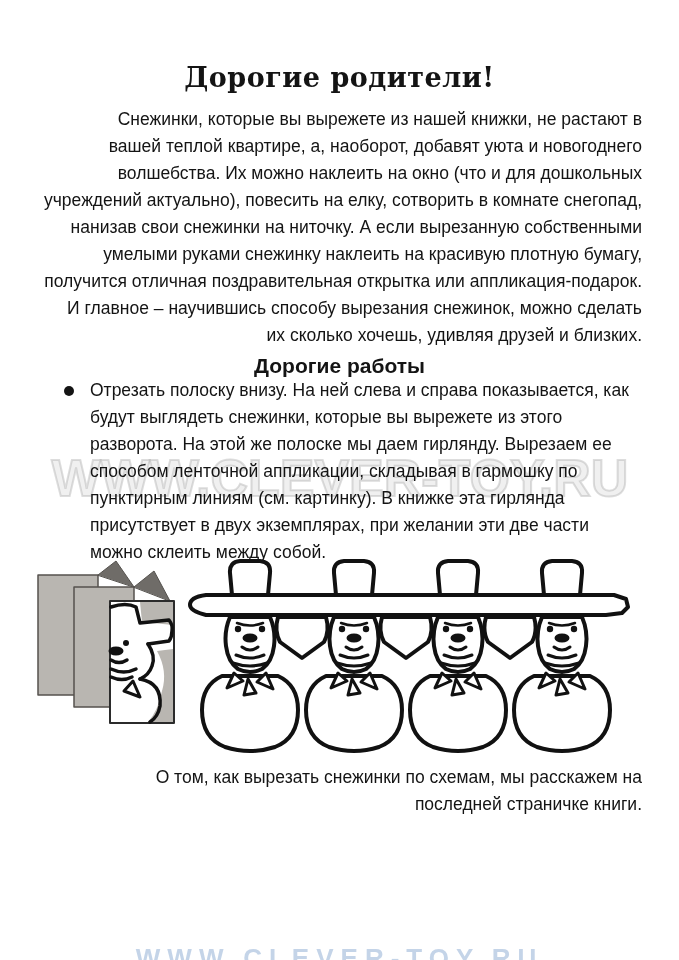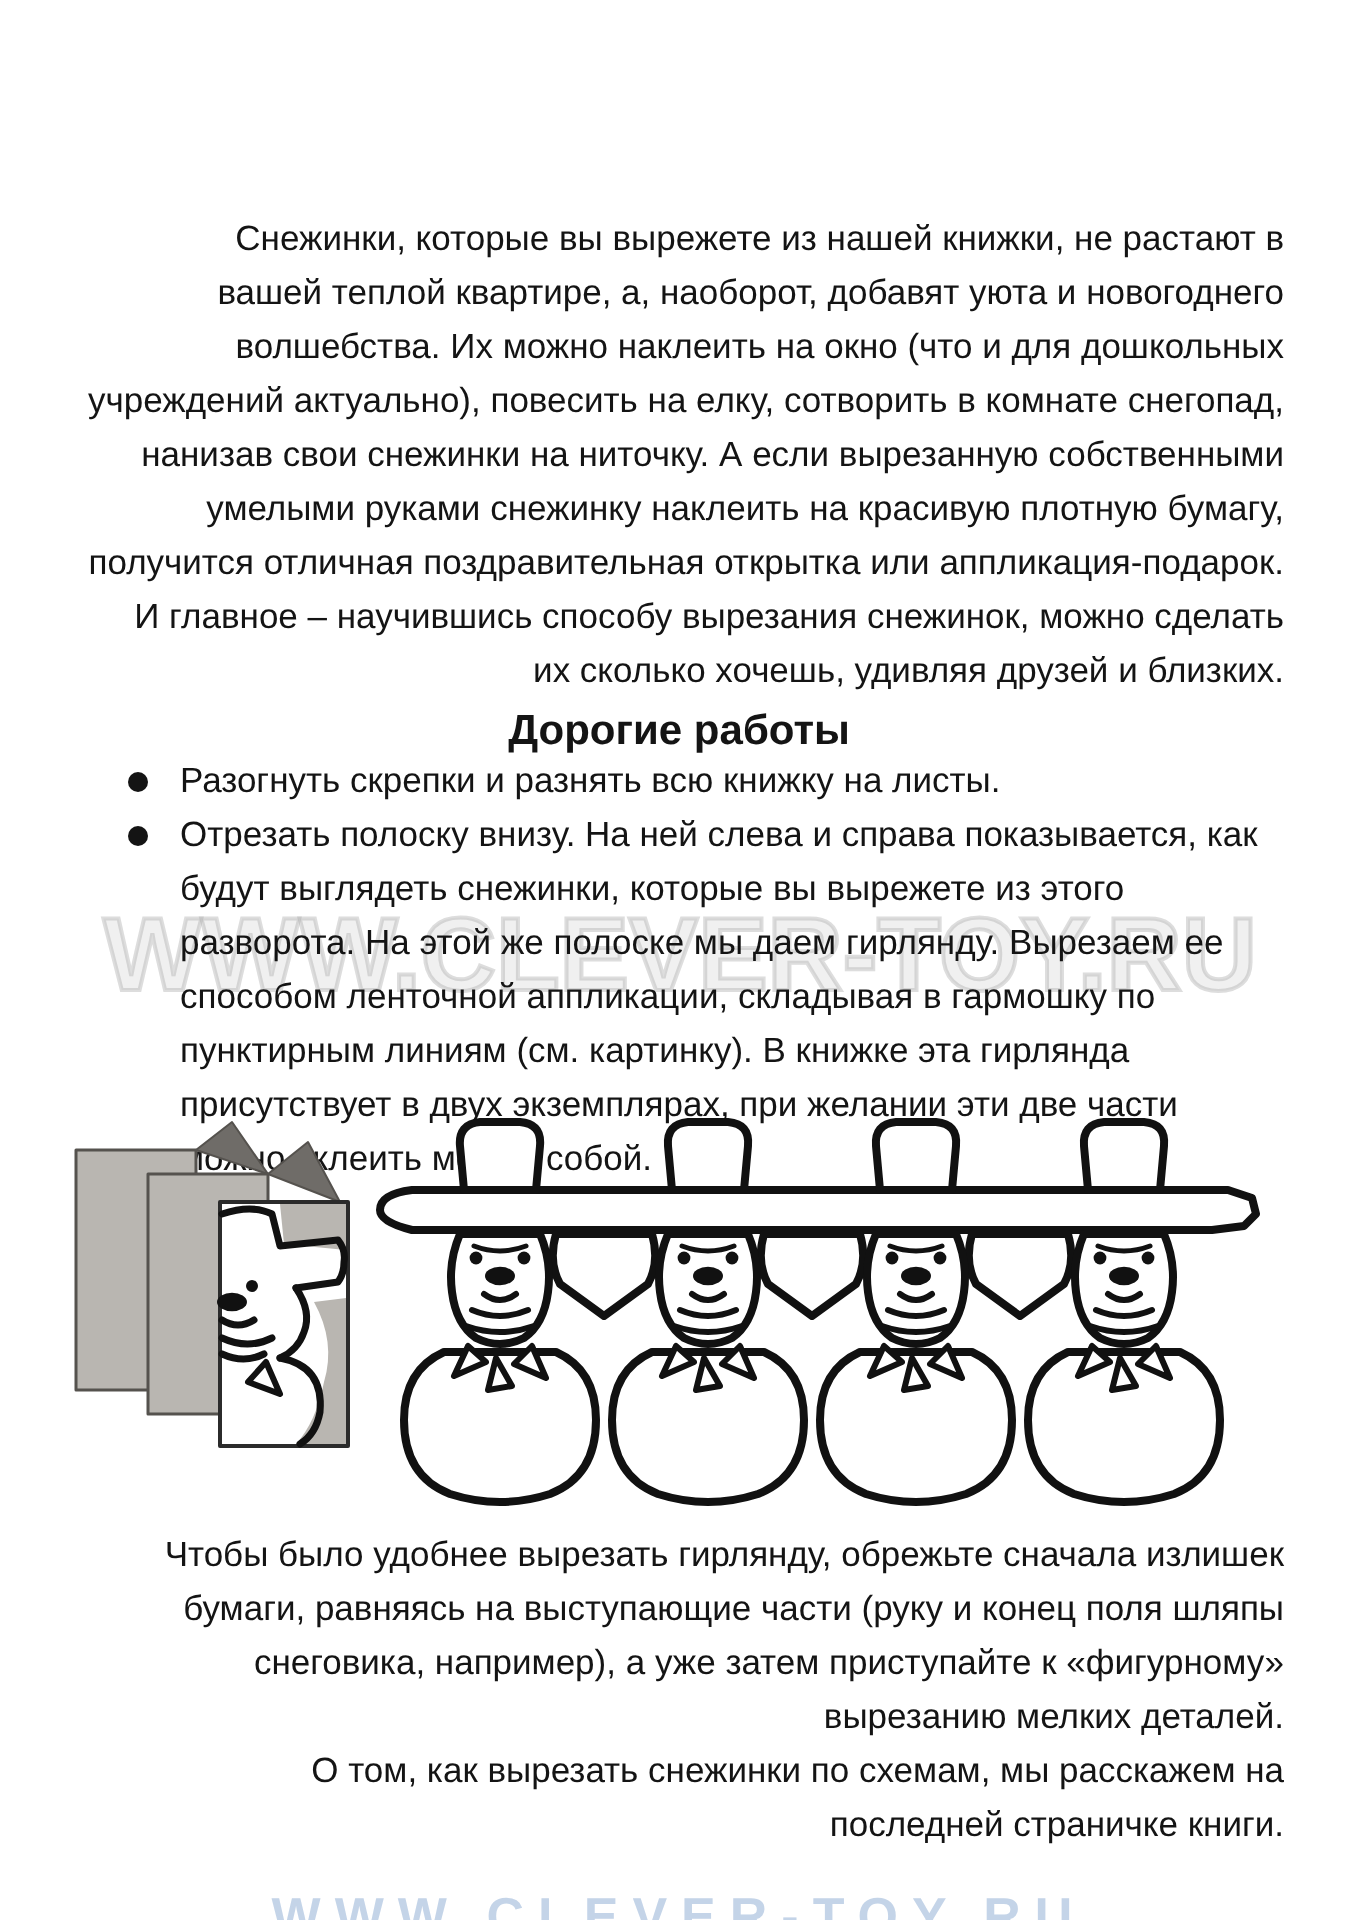--- a/index.html
+++ b/index.html
@@ -70,29 +70,29 @@
     user-select:none;
   }
 </style>
 </head>
 <body>
 
 <div class="page">
 
   <div class="watermark-center">WWW.CLEVER-TOY.RU</div>
 
+  <h1 class="doc-title">Дорогие родители!</h1>
 
   <div class="para intro">
     <p>Снежинки, которые вы вырежете из нашей книжки, не растают в вашей теплой квартире, а, наоборот, добавят уюта и новогоднего волшебства. Их можно наклеить на окно (что и для дошкольных учреждений актуально), повесить на елку, сотворить в комнате снегопад, нанизав свои снежинки на ниточку. А если вырезанную собственными умелыми руками снежинку наклеить на красивую плотную бумагу, получится отличная поздравительная открытка или аппликация-подарок. И главное – научившись способу вырезания снежинок, можно сделать их сколько хочешь, удивляя друзей и близких.</p>
   </div>
 
   <h2 class="section-title">Дорогие работы</h2>
 
   <ul class="worklist">
-    <li>Разогнуть скрепки и разнять всю книжку на листы.</li>
     <li>Отрезать полоску внизу. На ней слева и справа показывается, как будут выглядеть снежинки, которые вы вырежете из этого разворота. На этой же полоске мы даем гирлянду. Вырезаем ее способом ленточной аппликации, складывая в гармошку по пунктирным линиям (см. картинку). В книжке эта гирлянда присутствует в двух экземплярах, при желании эти две части можно склеить между собой.</li>
   </ul>
 
   <svg class="figure" viewBox="0 0 620 220" xmlns="http://www.w3.org/2000/svg" aria-hidden="true">
 
     <g transform="translate(6,20)" stroke-linejoin="round" stroke-linecap="round">
       <rect x="2" y="10" width="60" height="120" fill="#b9b6b1" stroke="#55524e" stroke-width="1.5"></rect>
       <polygon points="62,10 80,-4 98,22" fill="#6f6c68" stroke="#55524e" stroke-width="1"></polygon>
       <rect x="38" y="22" width="60" height="120" fill="#b9b6b1" stroke="#55524e" stroke-width="1.5"></rect>
       <polygon points="98,22 118,6 134,36" fill="#6f6c68" stroke="#55524e" stroke-width="1"></polygon>
@@ -145,18 +145,17 @@
       </defs>
 
       <use href="#sm" x="0"></use>
       <use href="#sm" x="104"></use>
       <use href="#sm" x="208"></use>
       <use href="#sm" x="312"></use>
     </g>
   </svg>
 
   <div class="para outro">
-    <p>Чтобы было удобнее вырезать гирлянду, обрежьте сначала излишек бумаги, равняясь на выступающие части (руку и конец поля шляпы снеговика, например), а уже затем приступайте к «фигурному» вырезанию мелких деталей.</p>
     <p>О том, как вырезать снежинки по схемам, мы расскажем на последней страничке книги.</p>
   </div>
 
   <div class="watermark-bottom">WWW.CLEVER-TOY.RU</div>
 </div>
 
 </body></html>

